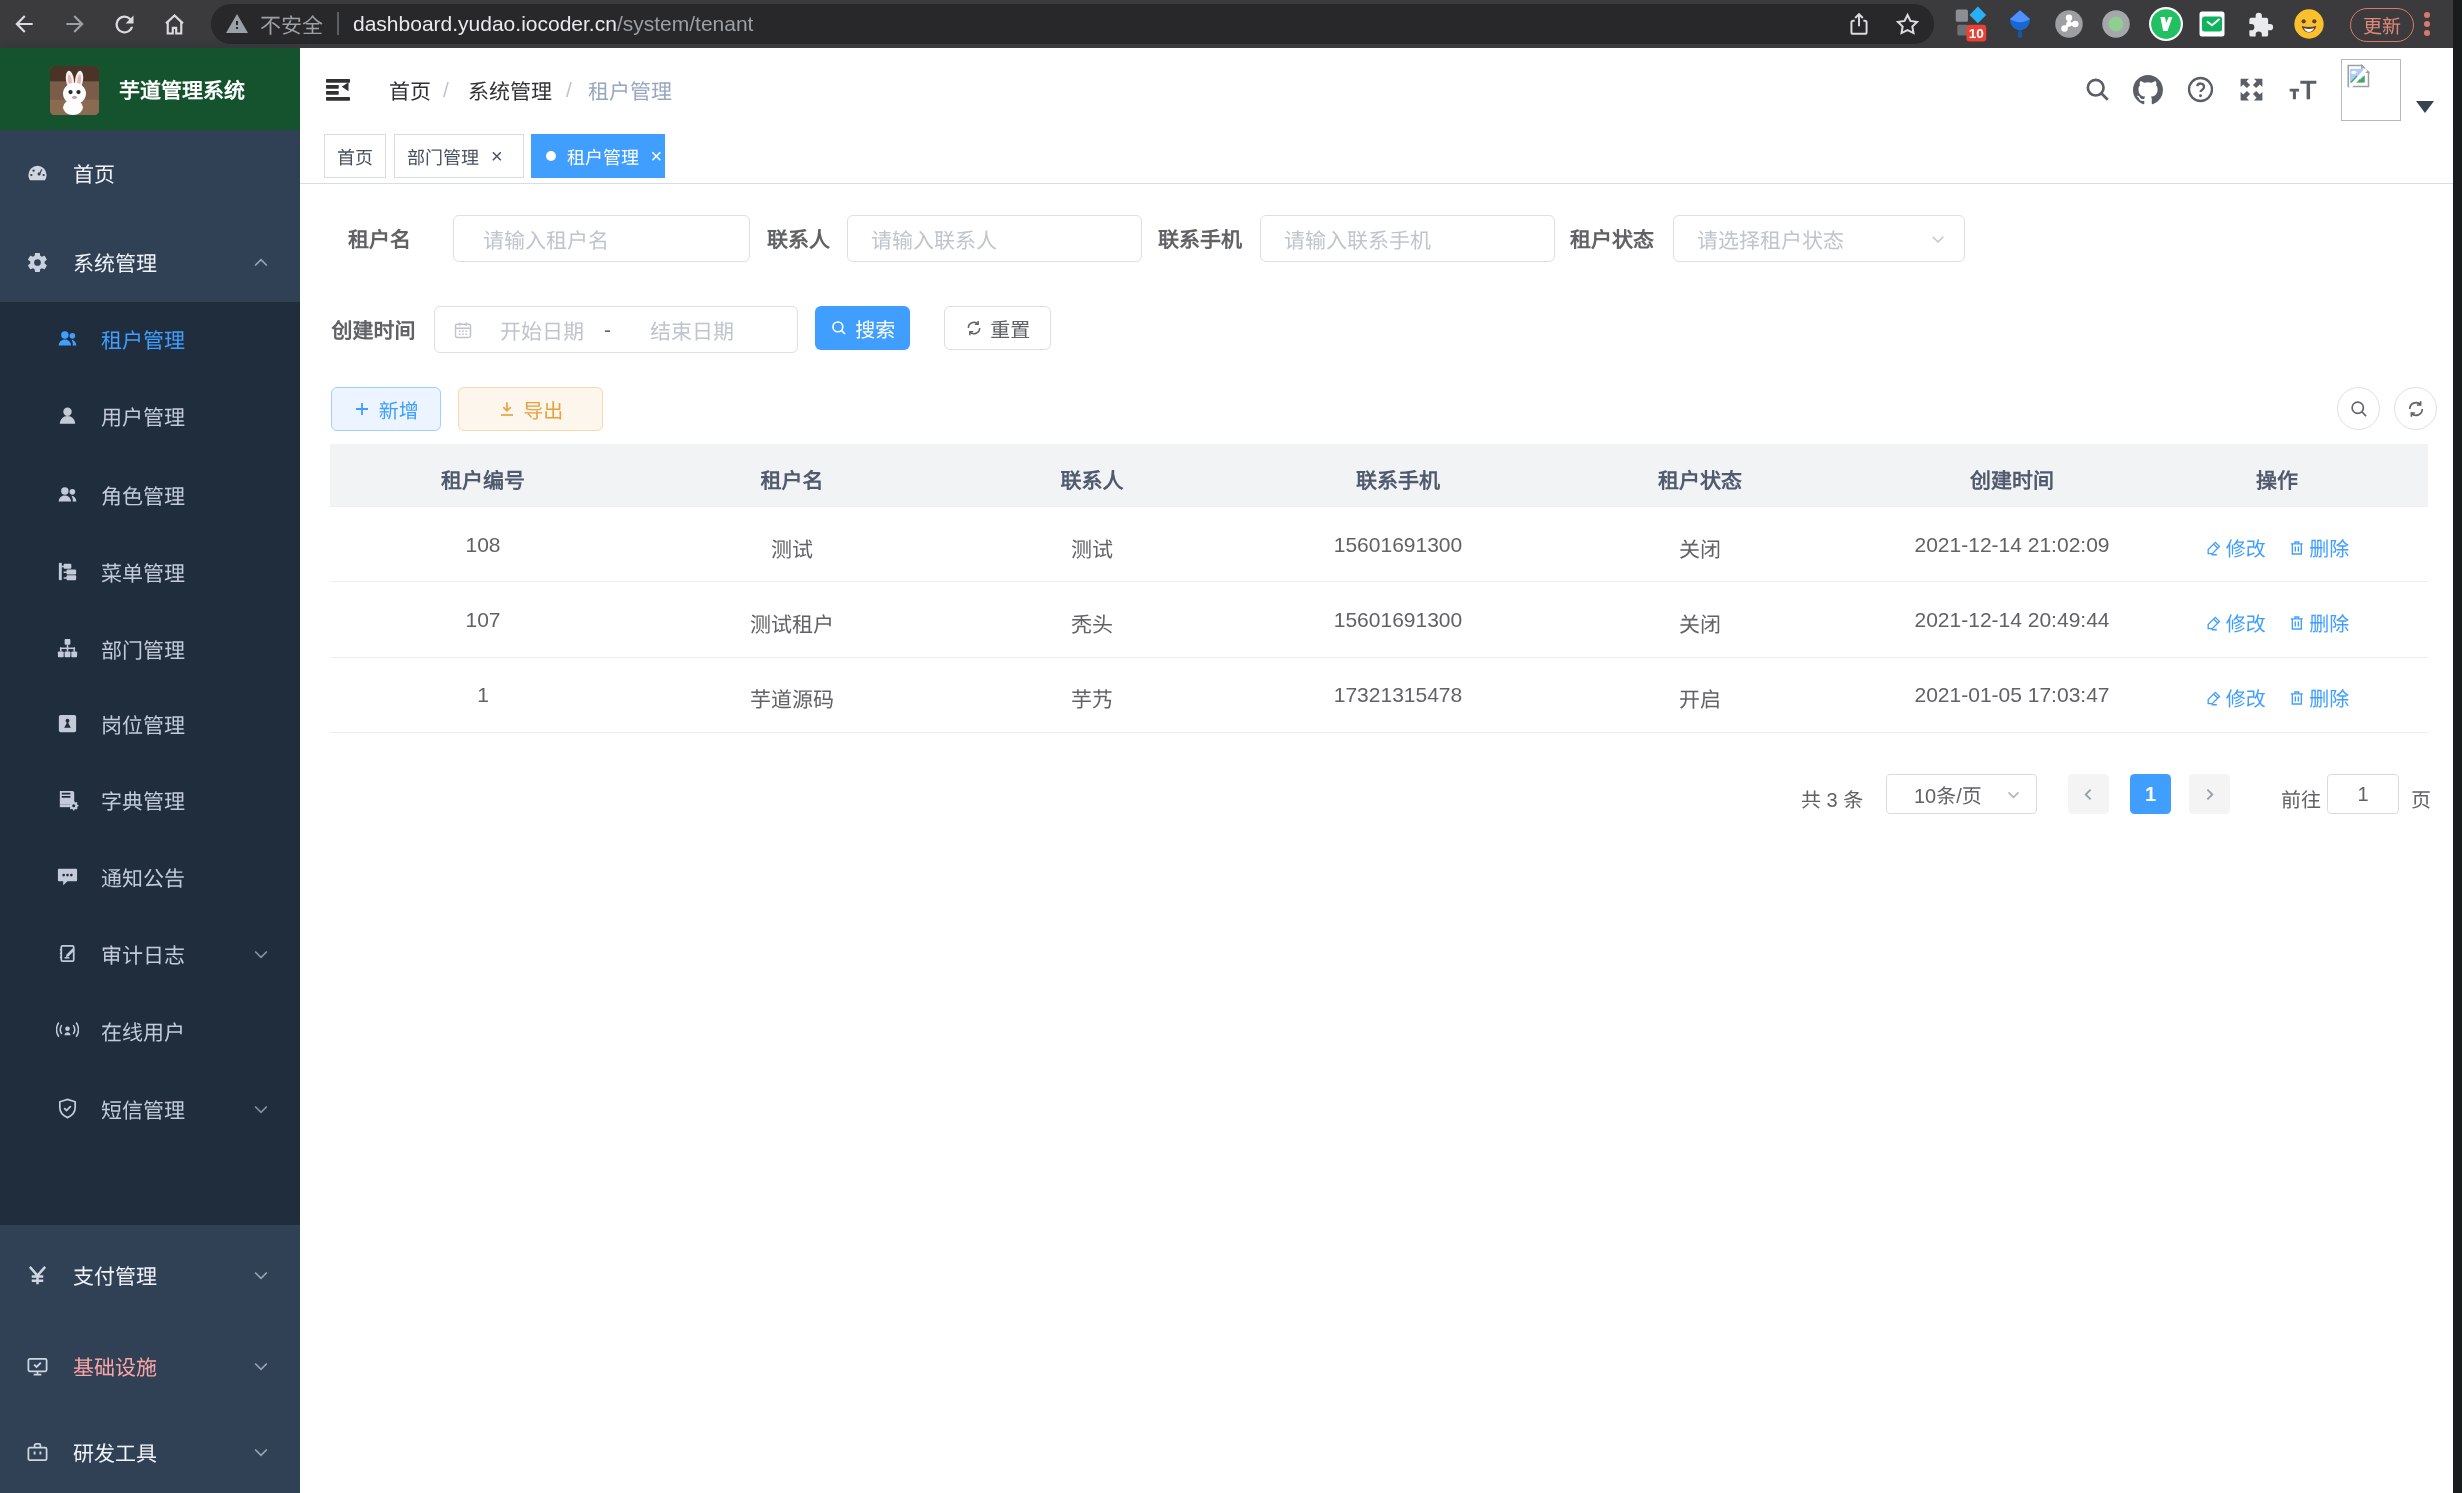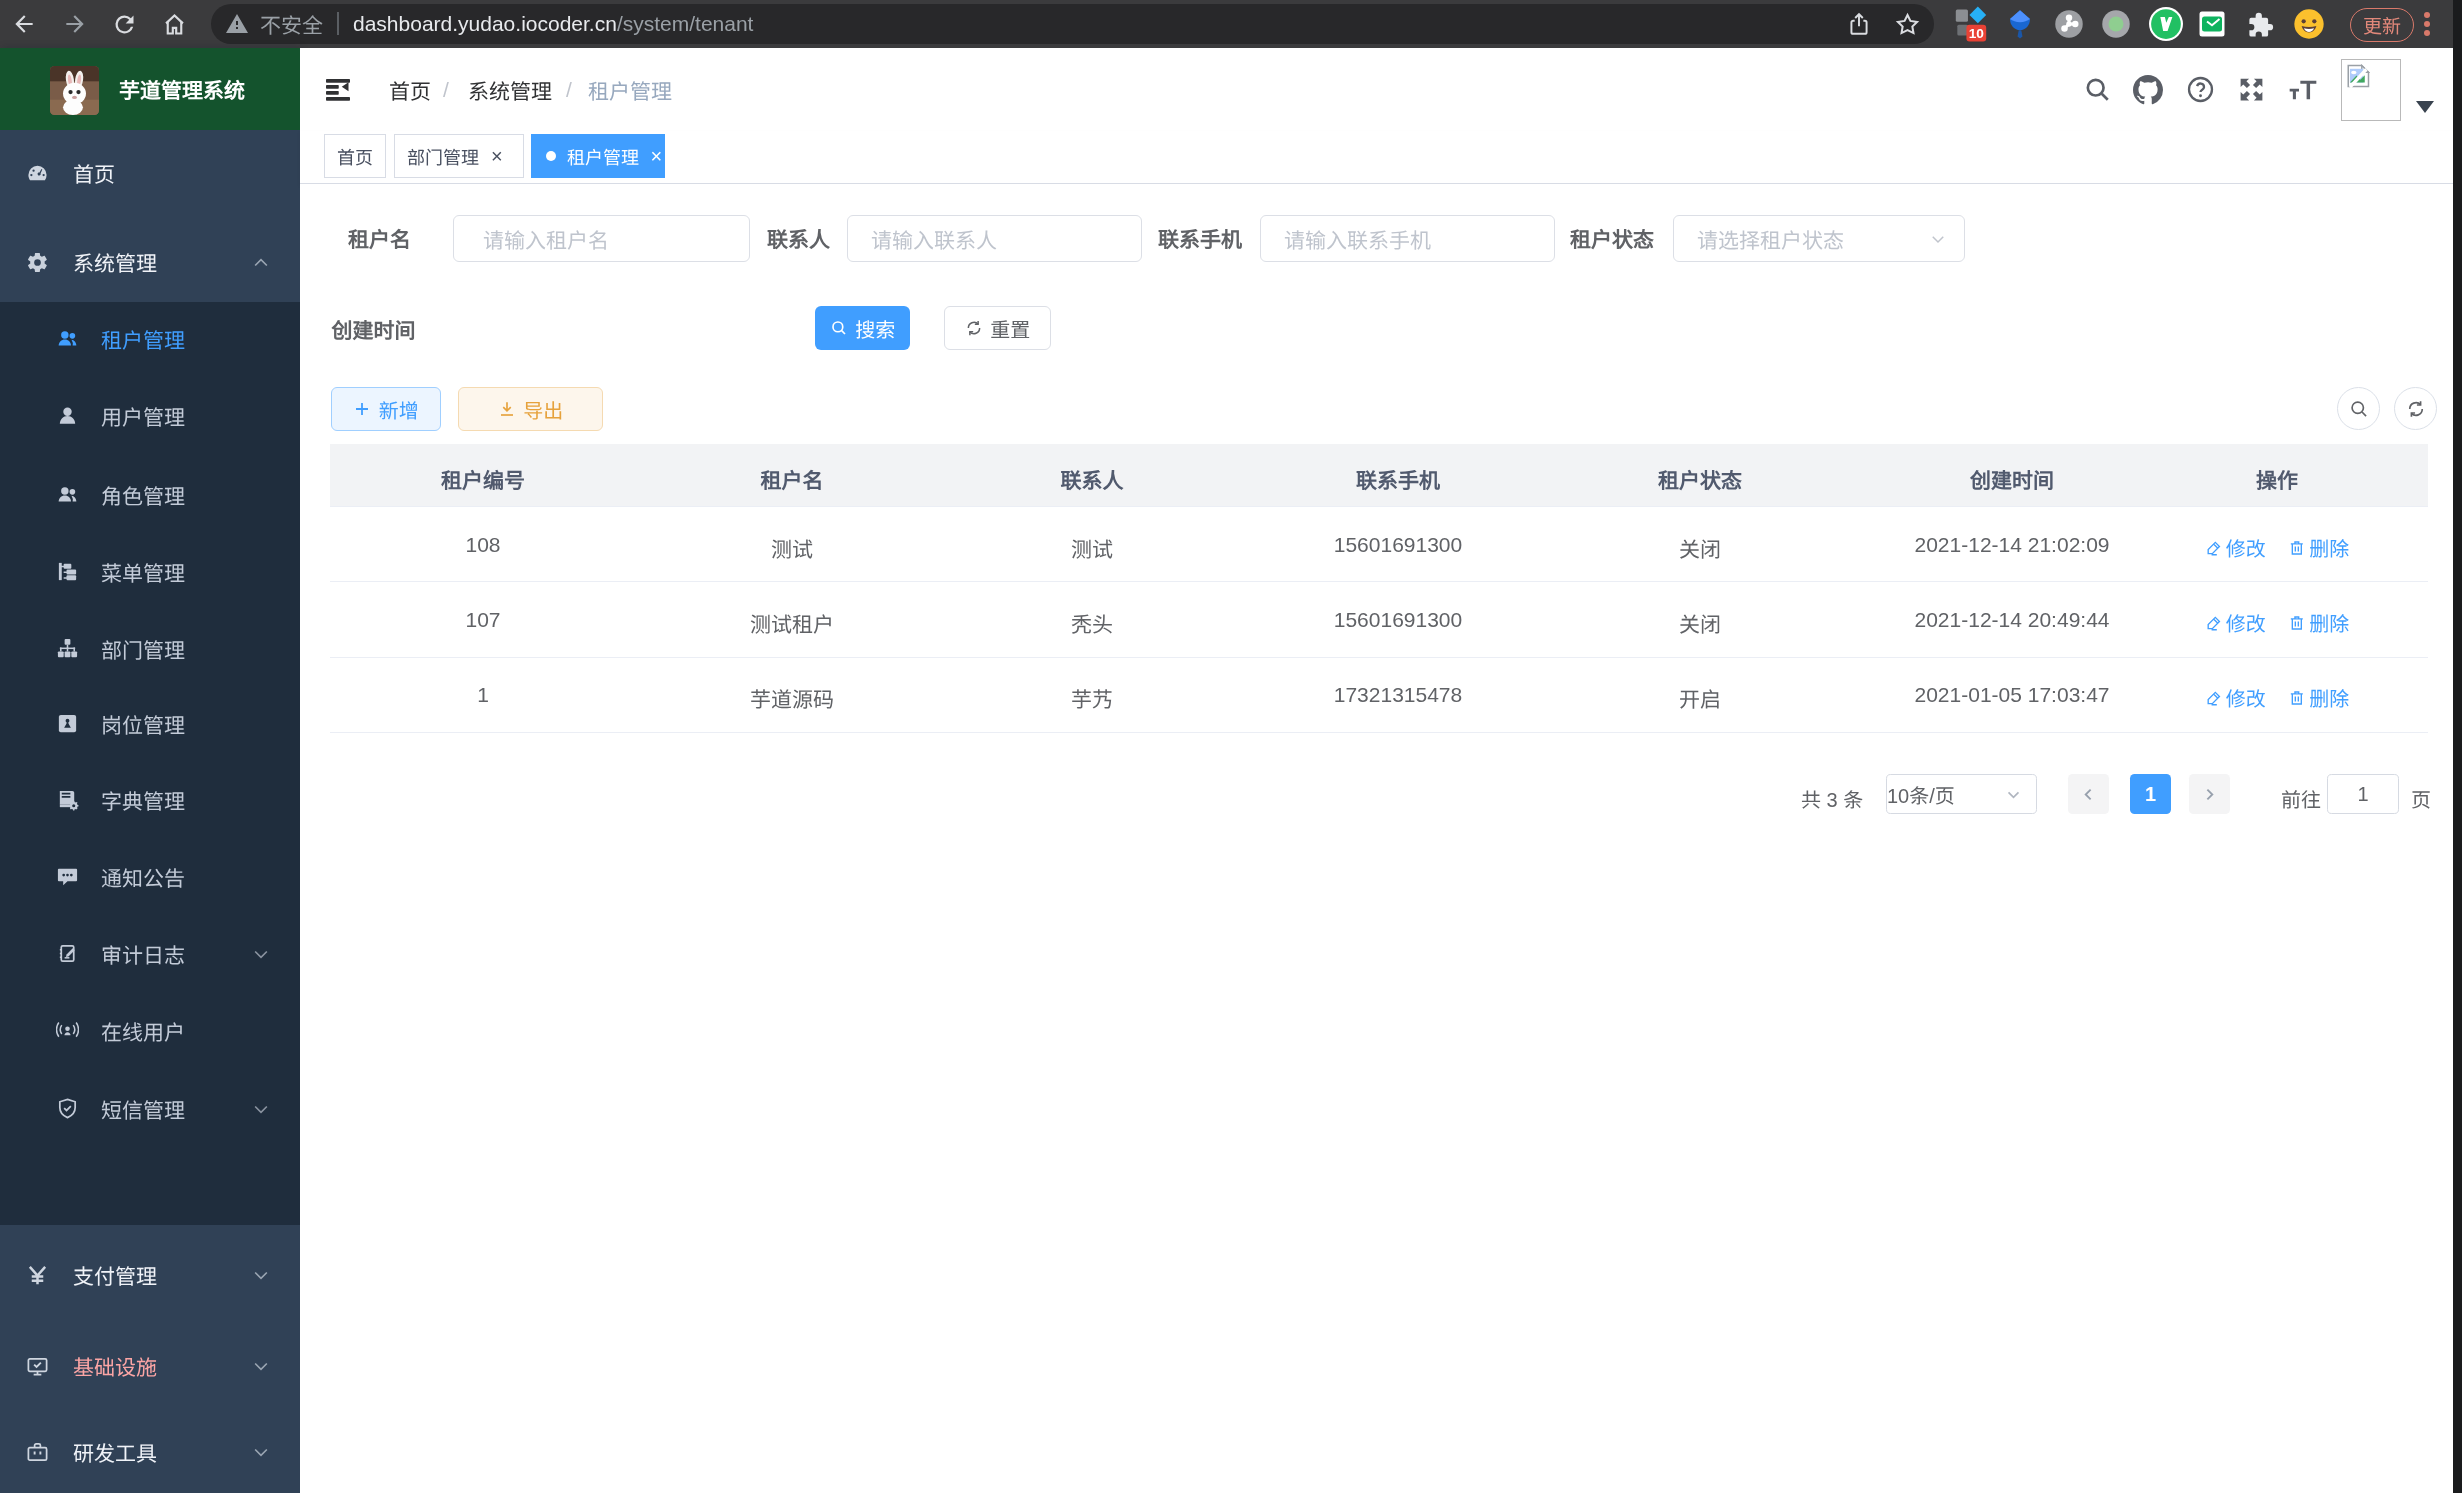--- a/index.html
+++ b/index.html
@@ -452,20 +452,29 @@
     <div class="flabel" style="left:828px;top:31px;width:114px">联系手机</div>
     <div class="finput" style="left:960px;top:31px;width:295px;padding-left:23px">请输入联系手机</div>
     <div class="flabel" style="left:1240px;top:31px;width:114px">租户状态</div>
     <div class="finput" style="left:1373px;top:31px;width:292px;padding-left:23px">请选择租户状态
       <svg style="position:absolute;right:17px;top:13.7px" width="18" height="18" viewBox="0 0 24 24" fill="none" stroke="#c0c4cc" stroke-width="2">
           <path d="m5 9 7 7 7-7"></path>
         </svg>
     </div>
 
     <div class="flabel" style="left:1.5px;top:122px;width:114px">创建时间</div>
+    <div class="finput" style="left:134px;top:122px;width:364px">
+      <svg style="position:absolute;left:18px;top:13px" width="20" height="20" viewBox="0 0 24 24" fill="none" stroke="#c0c4cc" stroke-width="1.8">
+          <rect x="3" y="5" width="18" height="16" rx="2"></rect>
+          <path d="M3 10h18M8 3v4M16 3v4M7 13.5h2M11 13.5h2M15 13.5h2M7 17h2M11 17h2M15 17h2"></path>
+        </svg>
+      <span style="position:absolute;left:65px">开始日期</span>
+      <span style="position:absolute;left:169px;color:#606266">-</span>
+      <span style="position:absolute;left:215px">结束日期</span>
+    </div>
     <div class="btn" style="left:515px;top:122px;width:95px;background:#409EFF;color:#fff">
       <svg width="18" height="18" viewBox="0 0 24 24" fill="none" stroke="#fff" stroke-width="2.2" style="margin-right:7.6px">
           <circle cx="10.5" cy="10.5" r="6.5"></circle>
           <path d="m15.5 15.5 4.5 4.5"></path>
         </svg>搜索
     </div>
     <div class="btn ghost" style="left:644px;top:122px;width:107px">
       <svg width="18" height="18" viewBox="0 0 24 24" fill="none" stroke="#606266" stroke-width="2" style="margin-right:7.6px">
           <path d="M4.5 12a7.5 7.5 0 0 1 13-5.2M19.5 12a7.5 7.5 0 0 1-13 5.2"></path>
           <path d="M17.5 2.5v4.4h-4.4M6.5 21.5v-4.4h4.4" fill="none"></path>
@@ -558,21 +567,21 @@
           </svg>修改</span>
       <span style="display:inline-block;width:10.7px"></span>
       <span class="oplink"><svg width="18" height="18" viewBox="0 0 24 24" fill="none" stroke="#409EFF" stroke-width="1.8" style="margin-right:3px">
             <path d="M4 6.5h16M9.5 6.5V4h5v2.5M6 6.5V20h12V6.5"></path>
             <path d="M10 10v6.5M14 10v6.5"></path>
           </svg>删除</span>
     </div>
 
     <div class="pg" style="left:1501px;top:600px">共 3 条</div>
     <div class="pg" style="left:1586px;top:590px;width:151px;height:40px;border:1.5px solid #d6dae2;border-radius:4.6px;display:flex;align-items:center">
-      <span style="">10条/页</span>
+      <span style="margin-left:27px">10条/页</span>
       <svg style="position:absolute;right:13.7px" width="17" height="17" viewBox="0 0 24 24" fill="none" stroke="#b0b6c0" stroke-width="2.4">
           <path d="m5 9 7 7 7-7"></path>
         </svg>
     </div>
     <div class="pg" style="left:1768px;top:590px;width:41px;height:40px;background:#f4f4f5;border-radius:4.6px;display:flex;align-items:center;justify-content:center">
       <svg width="17" height="17" viewBox="0 0 24 24" fill="none" stroke="#97a0ad" stroke-width="2.6">
           <path d="M15 5l-7 7 7 7"></path>
         </svg>
     </div>
     <div class="pg" style="left:1830px;top:590px;width:41px;height:40px;background:#409EFF;border-radius:4.6px;display:flex;align-items:center;justify-content:center;color:#fff;font-weight:600">1</div>

